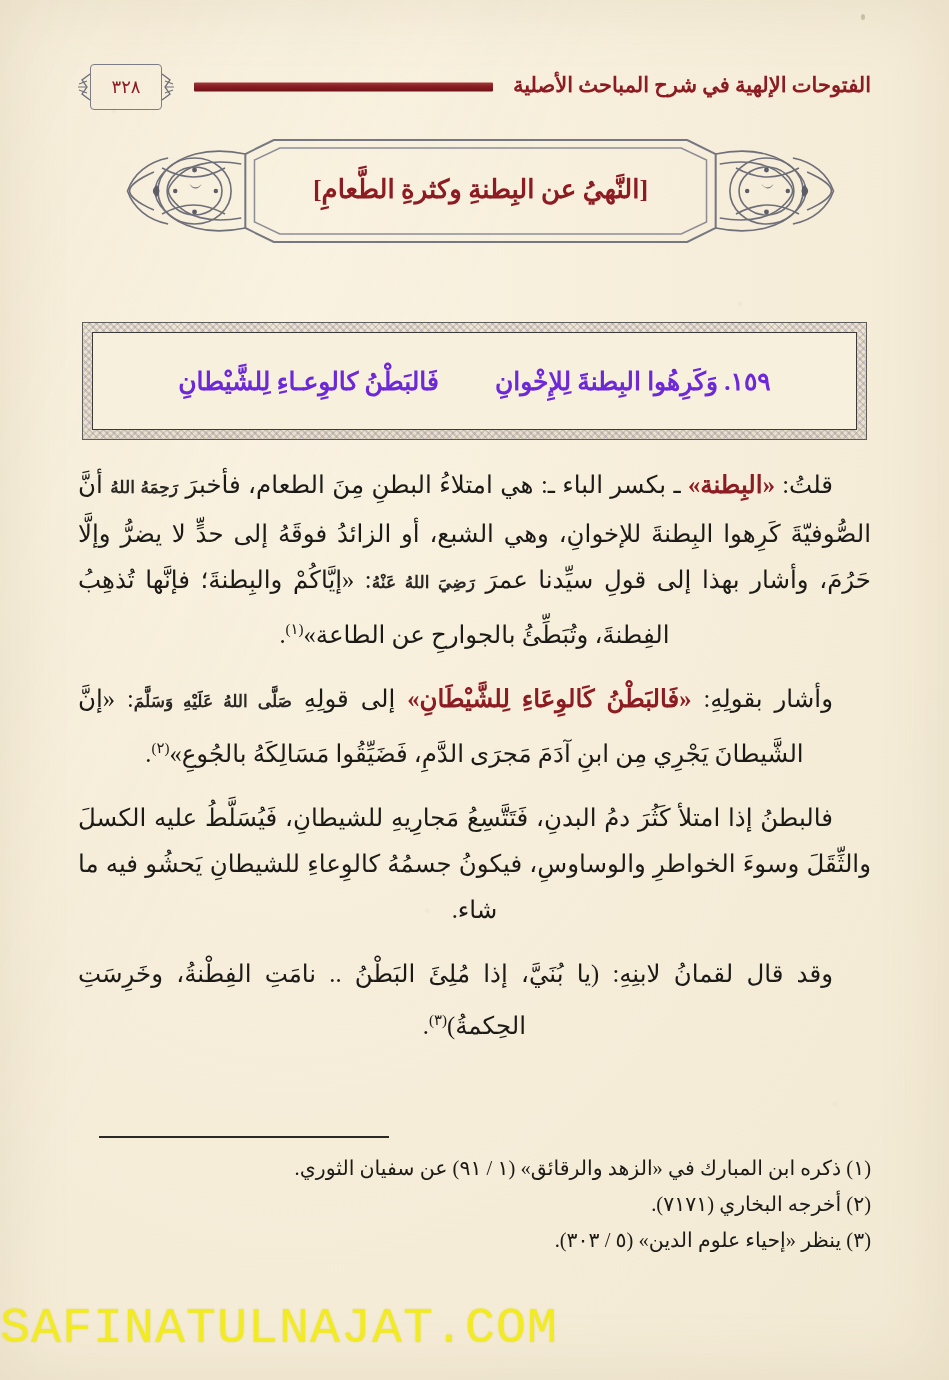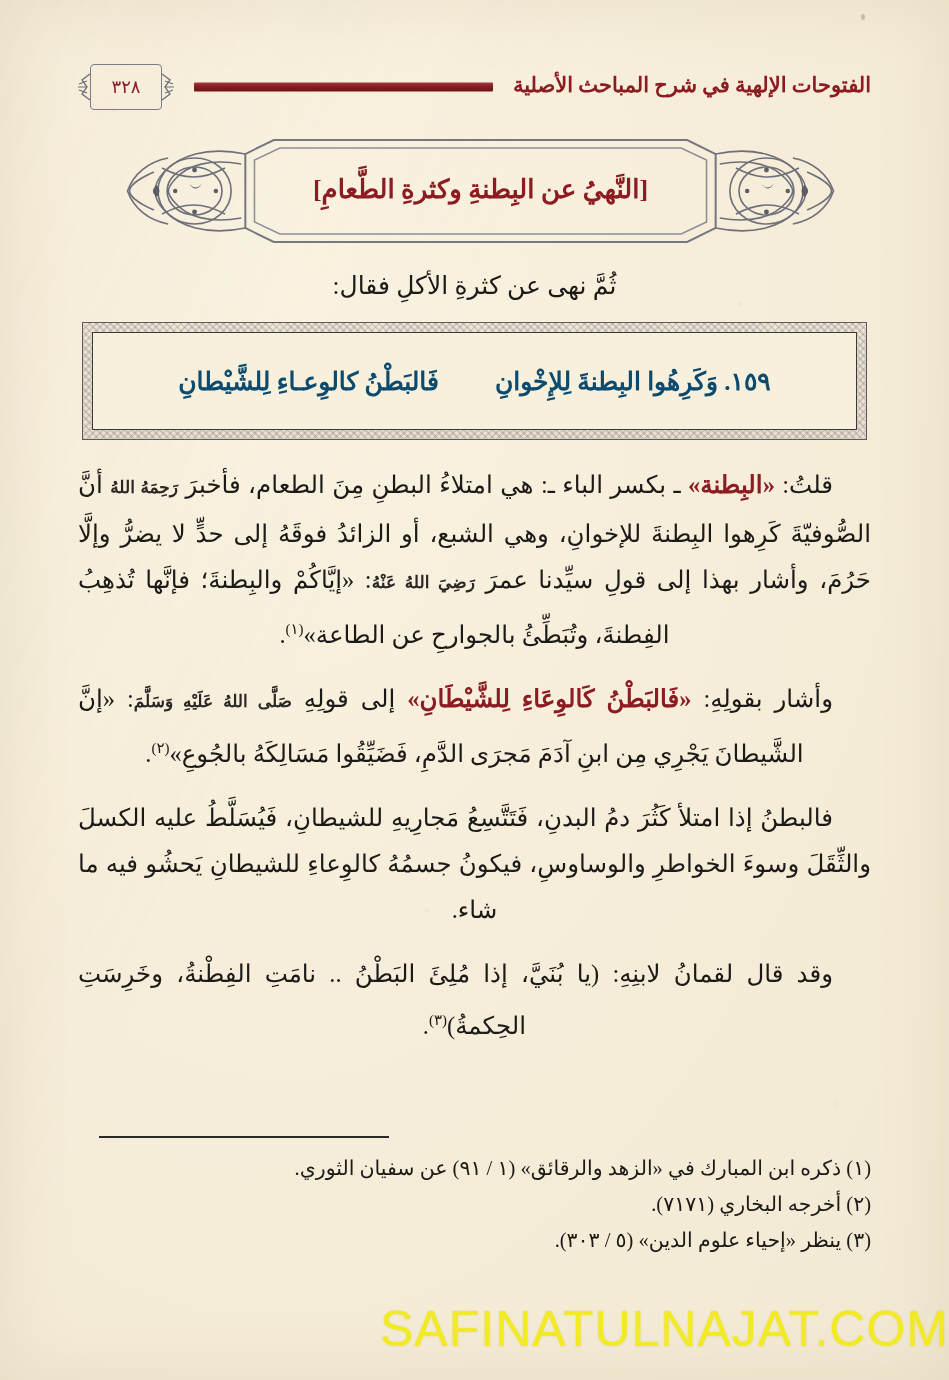--- a/index.html
+++ b/index.html
@@ -167,21 +167,21 @@
     display: flex;
     flex-direction: row;
     align-items: center;
     justify-content: center;
     gap: 56px;
     padding: 0 22px;
   }
   .verse-hemistich {
     font-size: 25px;
     font-weight: 700;
-    color: #0c4a6e;
+    color: #6d28d9;
     white-space: nowrap;
     font-family: Liberation Serif, serif;
   }
 
   
   .body-text {
     position: absolute;
     top: 462px;
     right: 78px;
     left: 78px;
@@ -230,22 +230,22 @@
     line-height: 36px;
     white-space: nowrap;
   }
 
   
   .watermark {
     position: absolute;
     top: 1300px;
     left: 0;
     right: 0;
-    text-align: right;
-    font-family: Liberation Sans, sans-serif;
+    text-align: left;
+    font-family: Liberation Mono, monospace;
     font-size: 50px;
     letter-spacing: 1px;
     color: #f2ea22;
     direction: ltr;
     text-shadow: 0 0 2px rgba(200,195,40,0.45);
     user-select: none;
   }
 
   
   .speck {
@@ -327,21 +327,20 @@
         <circle cx="118" cy="59" r="2.2"></circle>
         <path d="M60 53 q-8 6 0 12 q5 -6 0 -12"></path>
         <path d="M92 52 q6 7 12 0 q-6 9 -12 0"></path>
       </g>
     </svg>
     <div class="cartouche-text">
       <span>[النَّهيُ عن البِطنةِ وكثرةِ الطَّعامِ]</span>
     </div>
   </div>
 
-  <div class="intro-line">ثُمَّ نهى عن كثرةِ الأكلِ فقال:</div>
 
   <div class="verse-box">
     <div class="verse-inner">
       <div class="verse-hemistich">١٥٩. وَكَرِهُوا البِطنةَ لِلإِخْوانِ</div>
       <div class="verse-hemistich">فَالبَطْنُ كالوِعـاءِ لِلشَّيْطانِ</div>
     </div>
   </div>
 
   <div class="body-text">
     <p class="para"><span>قلتُ: </span><span class="hl">«البِطنة»</span><span> ـ بكسر الباء ـ: هي امتلاءُ البطنِ مِنَ الطعام، فأخبرَ </span><span class="honorific">رَحِمَهُ اللهُ</span><span> أنَّ الصُّوفيّةَ كَرِهوا البِطنةَ للإخوانِ، وهي الشبع، أو الزائدُ فوقَهُ إلى حدٍّ لا يضرُّ وإلَّا حَرُمَ، وأشار بهذا إلى قولِ سيِّدنا عمرَ </span><span class="honorific">رَضِيَ اللهُ عَنْهُ</span><span>: «إيَّاكُمْ والبِطنةَ؛ فإنَّها تُذهِبُ الفِطنةَ، وتُبَطِّئُ بالجوارحِ عن الطاعة»</span><sup class="fn">(١)</sup><span>.</span></p>

